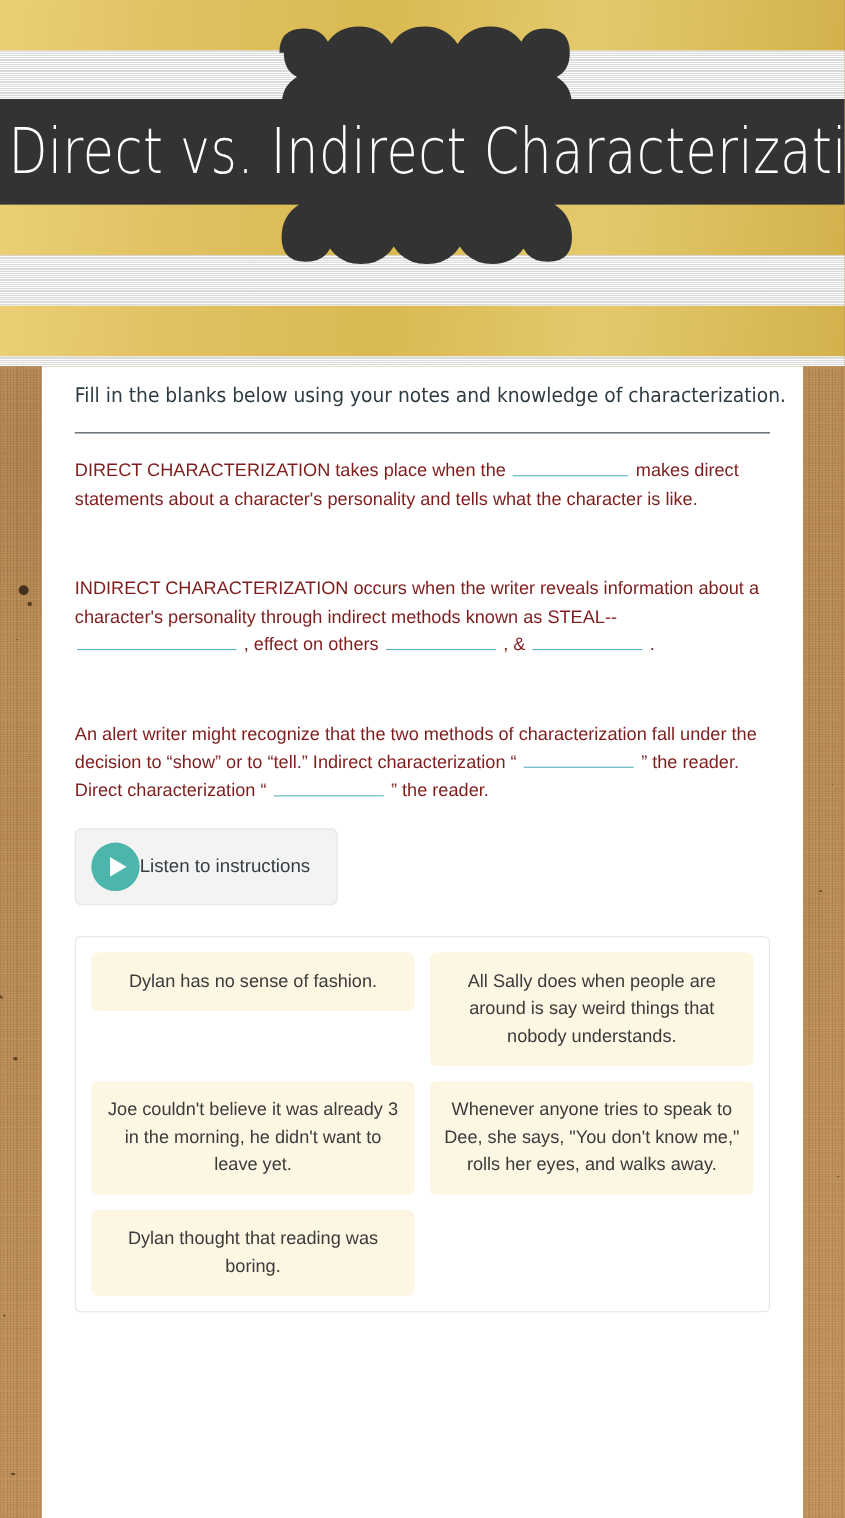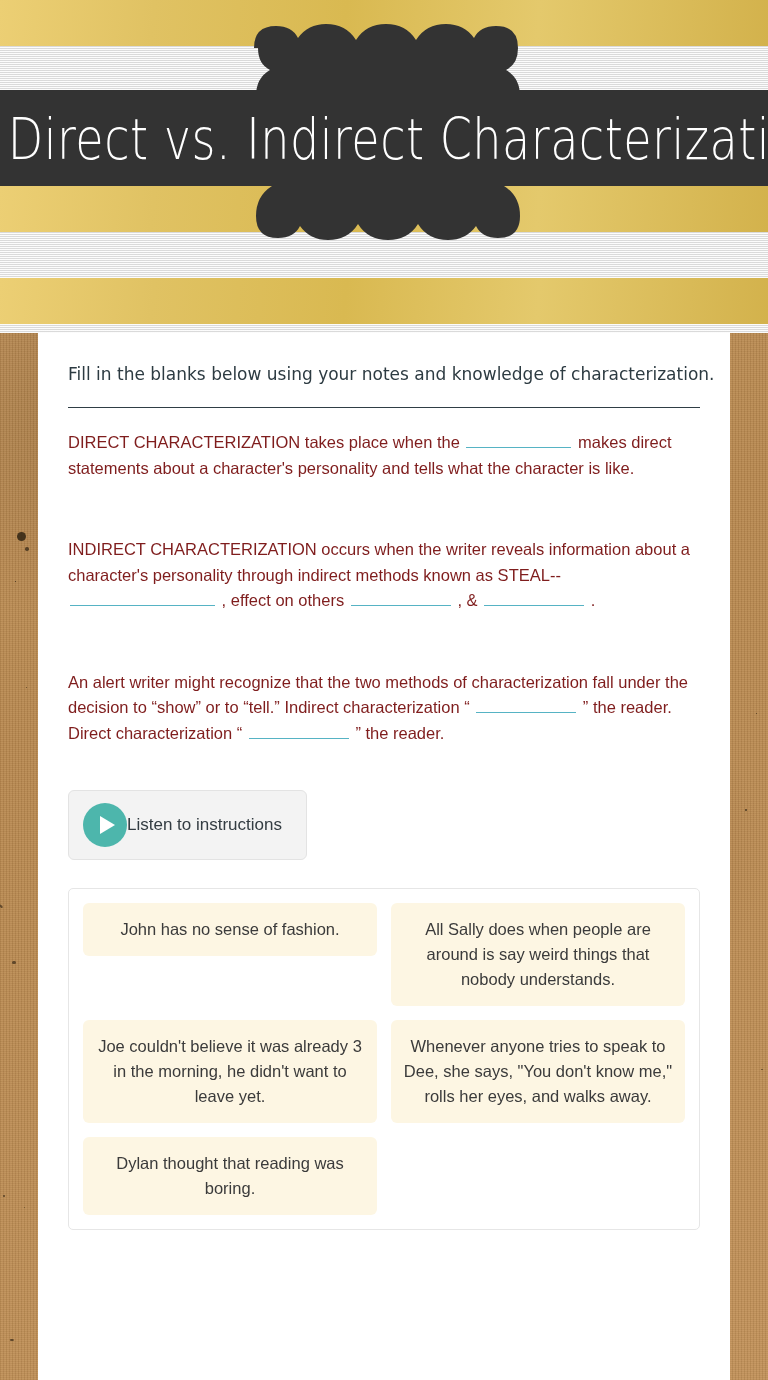--- a/index.html
+++ b/index.html
@@ -75,21 +75,21 @@
     white-space: nowrap;
     transform: scaleY(1.22) scaleX(.98);
   }
 
   
   #worksheet {
     position: absolute;
     left: 38px; top: 333px; width: 692px; min-height: 1047px;
     background: #ffffff;
     z-index: 5;
-    padding: 30px 30px 0 30px;
+    padding: 16px 30px 0 30px;
   }
 
   #instructions {
     font-family: "DejaVu Sans", sans-serif;
     font-size: 17px;
     color: #2d3b42;
     padding: 0 0 14px 0;
     transform: scaleY(1.08);
     transform-origin: left top;
     white-space: nowrap;
@@ -98,21 +98,21 @@
     border: 0; border-top: 1.6px solid #2f3e45;
     margin: 10px 0 22px 0;
   }
 
   .para {
     font-size: 16.5px;
     line-height: 25.5px;
     color: #7f1d1d;
     margin: 0 0 56px 0;
   }
-  .para:last-of-type { margin-bottom: 44px; }
+  .para:last-of-type { margin-bottom: 21px; }
 
   .blank {
     display: inline-block;
     border-bottom: 1.6px solid #56b3c4;
     vertical-align: baseline;
     margin: 0 2px;
     height: 17px;
   }
   .blank.w-sm { width: 100px; }
   .blank.w-md { width: 105px; }
@@ -254,19 +254,19 @@
   </p>
 
   <div id="listen-btn">
     <span id="play-icon">
         <span class="tri"></span>
       </span>
     <span id="listen-label">Listen to instructions</span>
   </div>
 
   <div id="answer-bank">
-      <div class="answer-card">John has no sense of fashion.</div>
+      <div class="answer-card">Dylan has no sense of fashion.</div>
       <div class="answer-card">All Sally does when people are around is say weird things that nobody understands.</div>
       <div class="answer-card">Joe couldn't believe it was already 3 in the morning, he didn't want to leave yet.</div>
       <div class="answer-card">Whenever anyone tries to speak to Dee, she says, "You don't know me," rolls her eyes, and walks away.</div>
       <div class="answer-card">Dylan thought that reading was boring.</div>
     </div>
 </div>
 
 </body></html>

